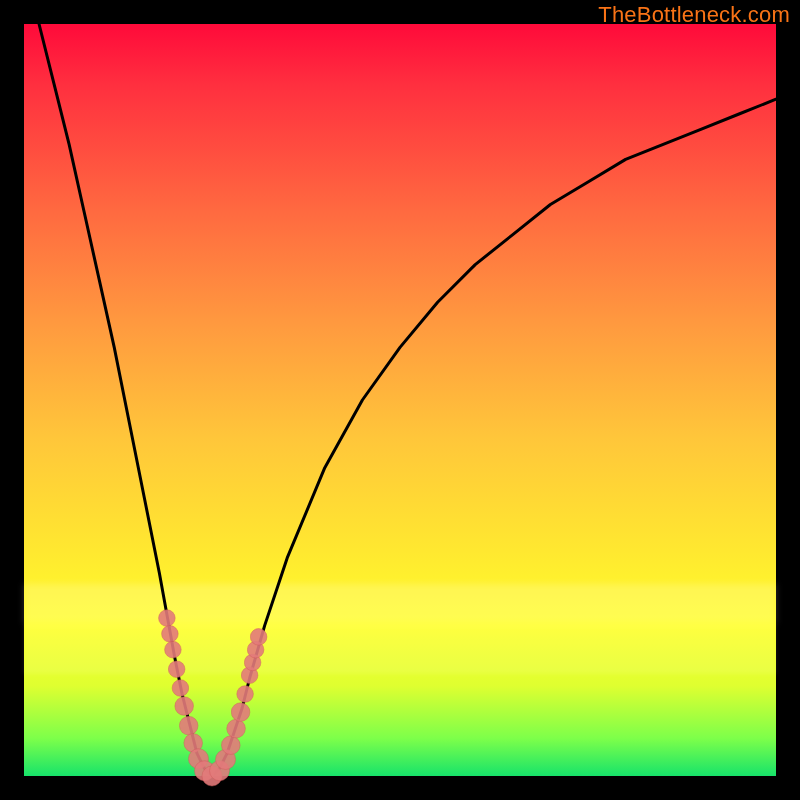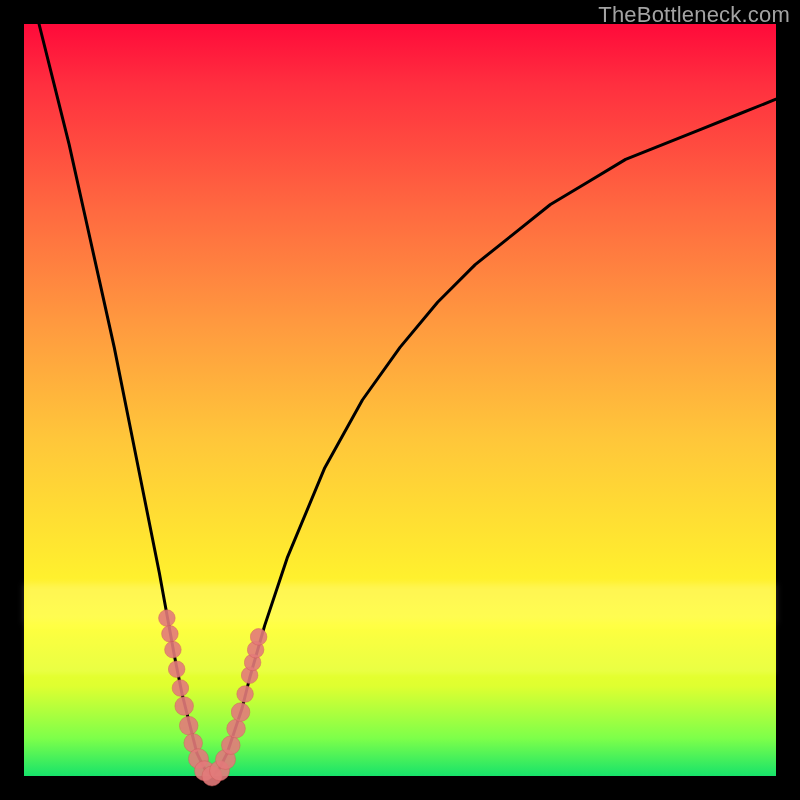--- a/index.html
+++ b/index.html
@@ -27,21 +27,21 @@
       #ffff2a 80%,
       #dfff30 88%,
       #7dff4a 95%,
       #17e36a 100%
     );
   }
   .watermark {
     position: absolute;
     top: 2px;
     right: 10px;
-    color: #a3a3a3;
+    color: #f97316;
     font-size: 22px;
     font-weight: 500;
     letter-spacing: 0.2px;
     user-select: none;
   }
   svg.plot {
     position: absolute;
     left: 0;
     top: 0;
     width: 752px;

